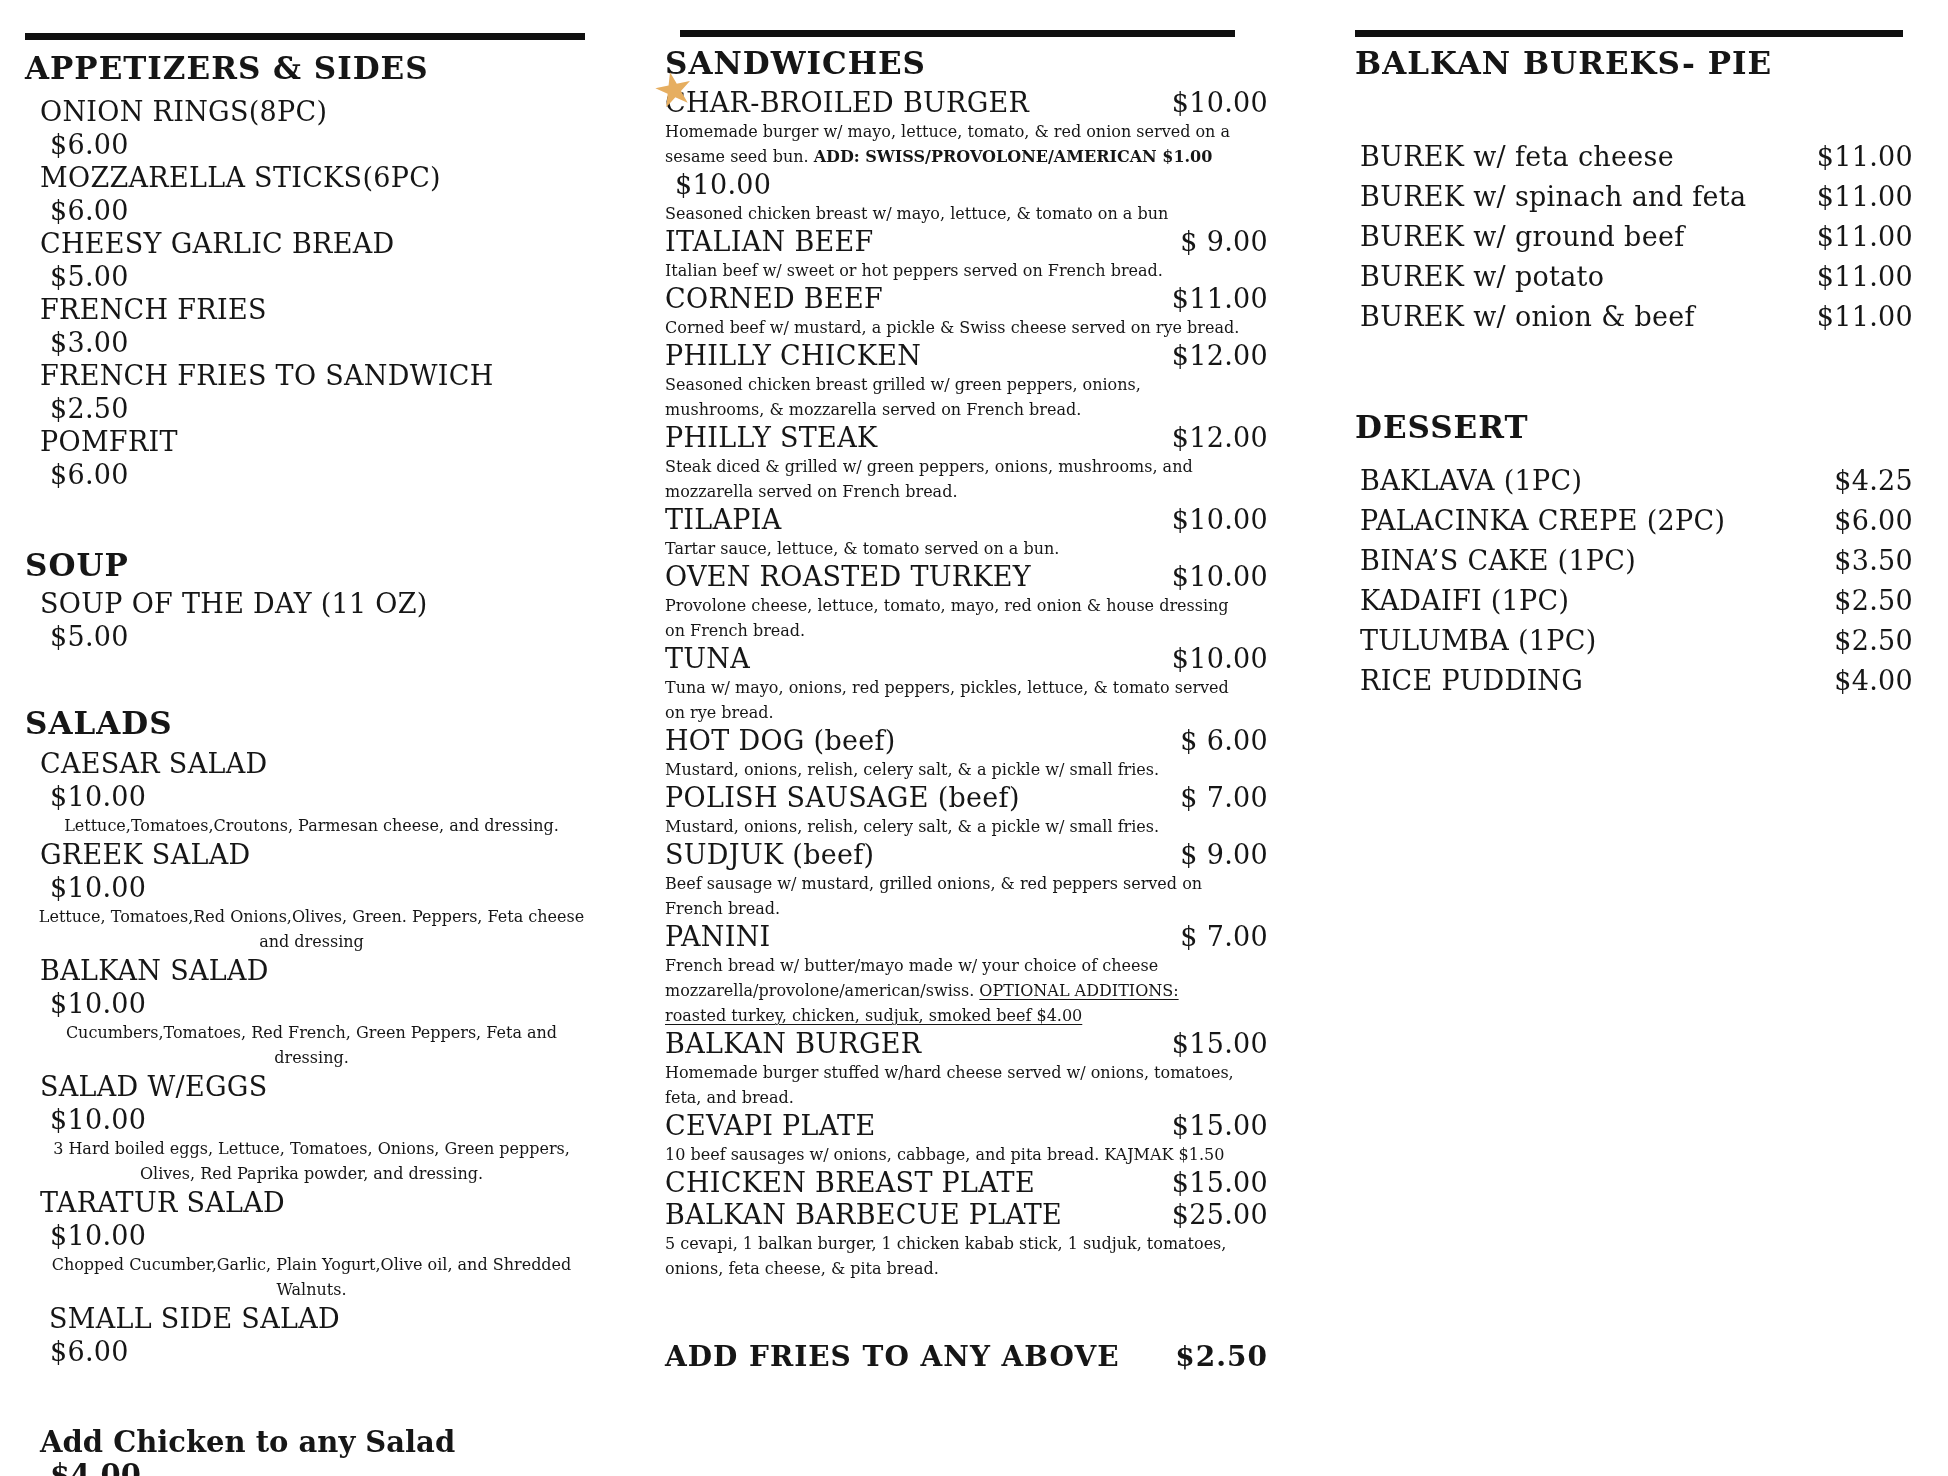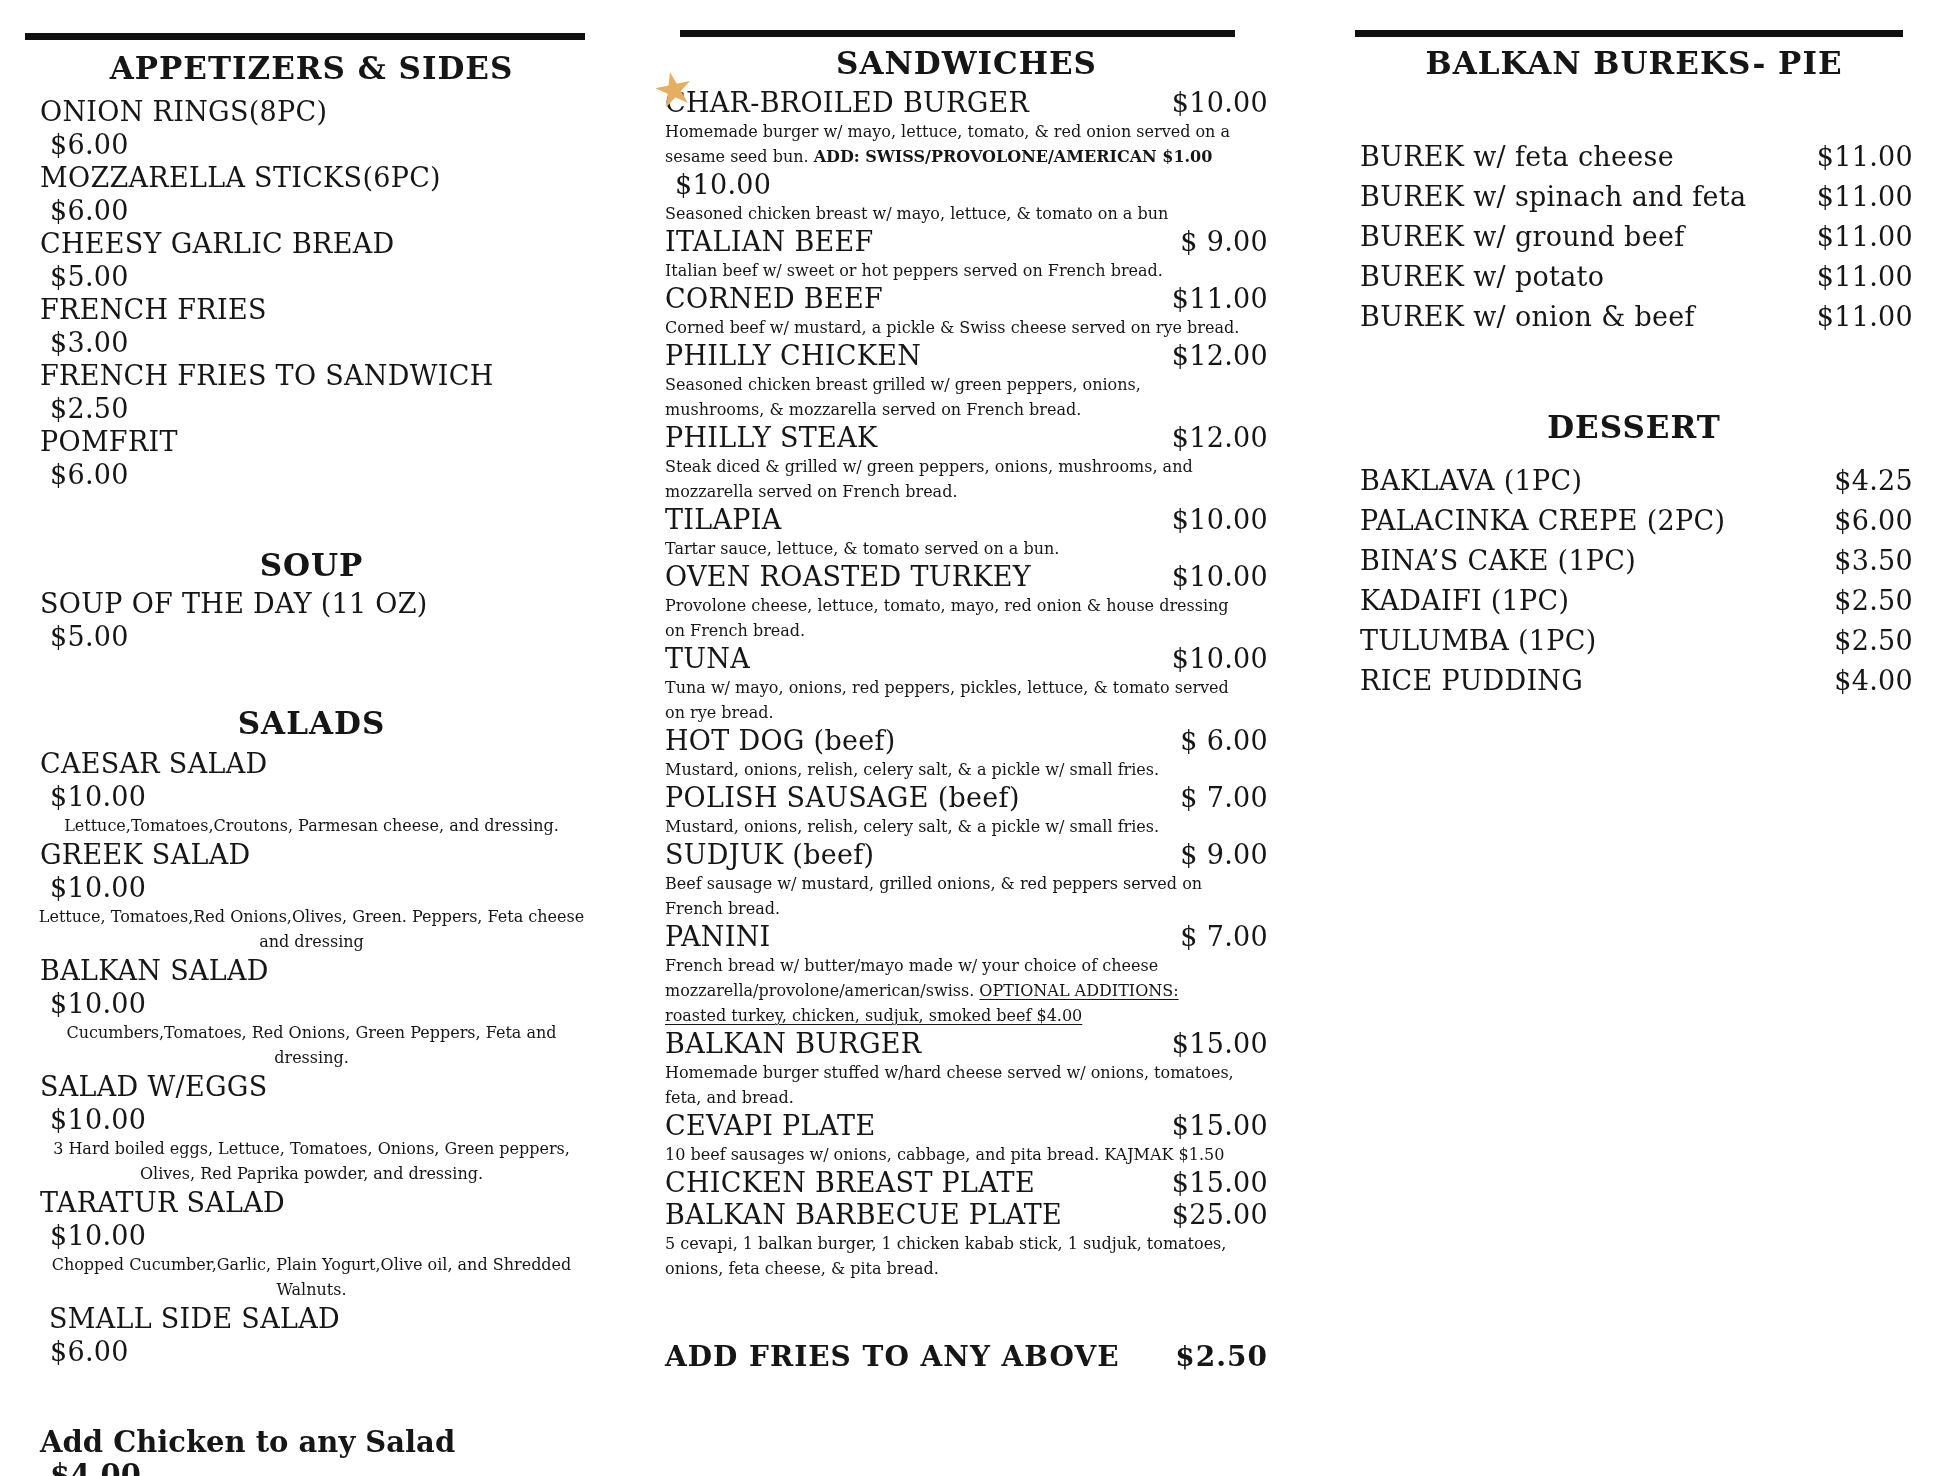--- a/index.html
+++ b/index.html
@@ -13,21 +13,21 @@
   .col-left{left:25px;width:573px;padding-top:33px;}
   .col-mid{left:665px;width:603px;padding-top:30px;}
   .col-right{left:1355px;width:558px;padding-top:30px;}
 
   .rule{height:7px;background:#101010;}
   .col-left .rule{width:560px;}
   .col-mid .rule{width:555px;margin-left:15px;}
   .col-right .rule{width:548px;}
 
   .section-title{
-    text-align:center;font-weight:bold;font-size:31px;line-height:36px;
+    font-weight:bold;font-size:31px;line-height:36px;
     letter-spacing:1px;margin-top:8px;
   }
   .col-left .s0 .section-title{margin-top:10px;}
   .col-left .s1{margin-top:56px;}
   .col-left .s2{margin-top:52px;}
   .col-right .s1{margin-top:72px;}
 
   .items{margin-top:6px;}
   .col-left .s0 .items{margin-top:9px;}
   .col-left .s1 .items{margin-top:4px;}
@@ -121,21 +121,21 @@
         <div class="row">
           <span class="iname-wrap"><span class="iname">GREEK SALAD</span></span>
           <span class="iprice">$10.00</span>
         </div>
         <div class="idesc">Lettuce, Tomatoes,Red Onions,Olives, Green. Peppers, Feta cheese
 and dressing</div>
         <div class="row">
           <span class="iname-wrap"><span class="iname">BALKAN SALAD</span></span>
           <span class="iprice">$10.00</span>
         </div>
-        <div class="idesc">Cucumbers,Tomatoes, Red Onions, Green Peppers, Feta and
+        <div class="idesc">Cucumbers,Tomatoes, Red French, Green Peppers, Feta and
 dressing.</div>
         <div class="row">
           <span class="iname-wrap"><span class="iname">SALAD W/EGGS</span></span>
           <span class="iprice">$10.00</span>
         </div>
         <div class="idesc">3 Hard boiled eggs, Lettuce, Tomatoes, Onions, Green peppers,
 Olives, Red Paprika powder, and dressing.</div>
         <div class="row">
           <span class="iname-wrap"><span class="iname">TARATUR SALAD</span></span>
           <span class="iprice">$10.00</span>

